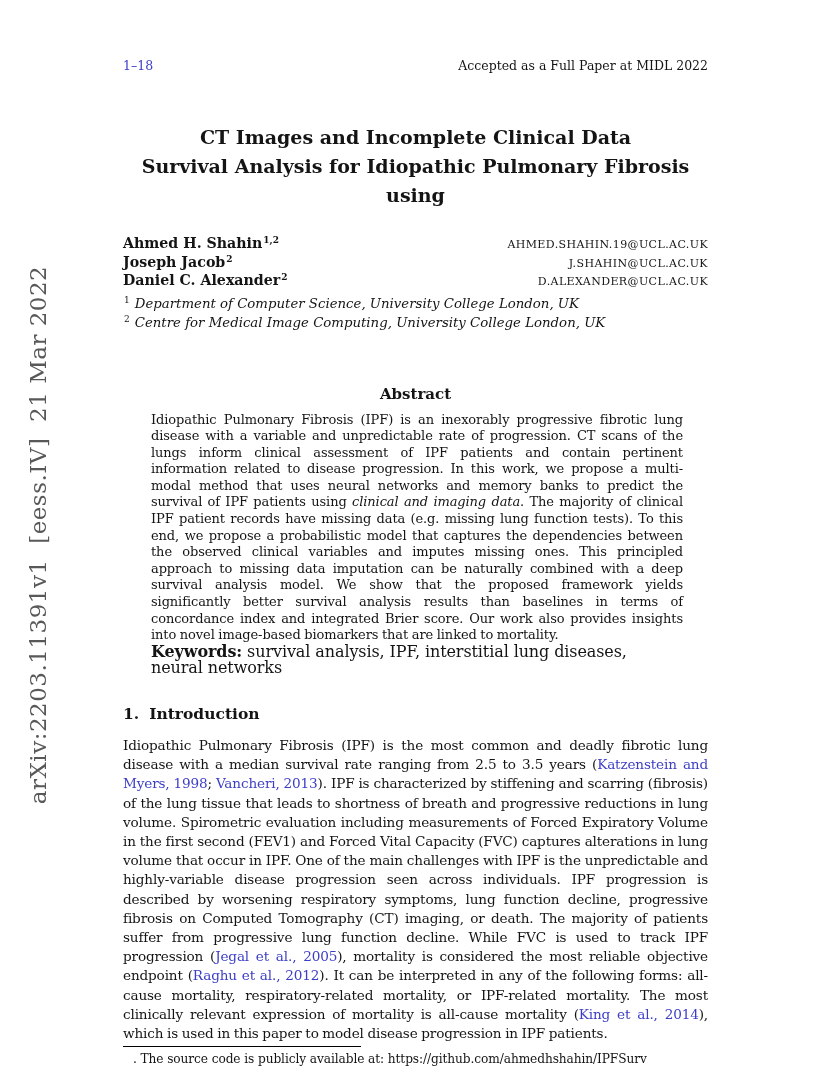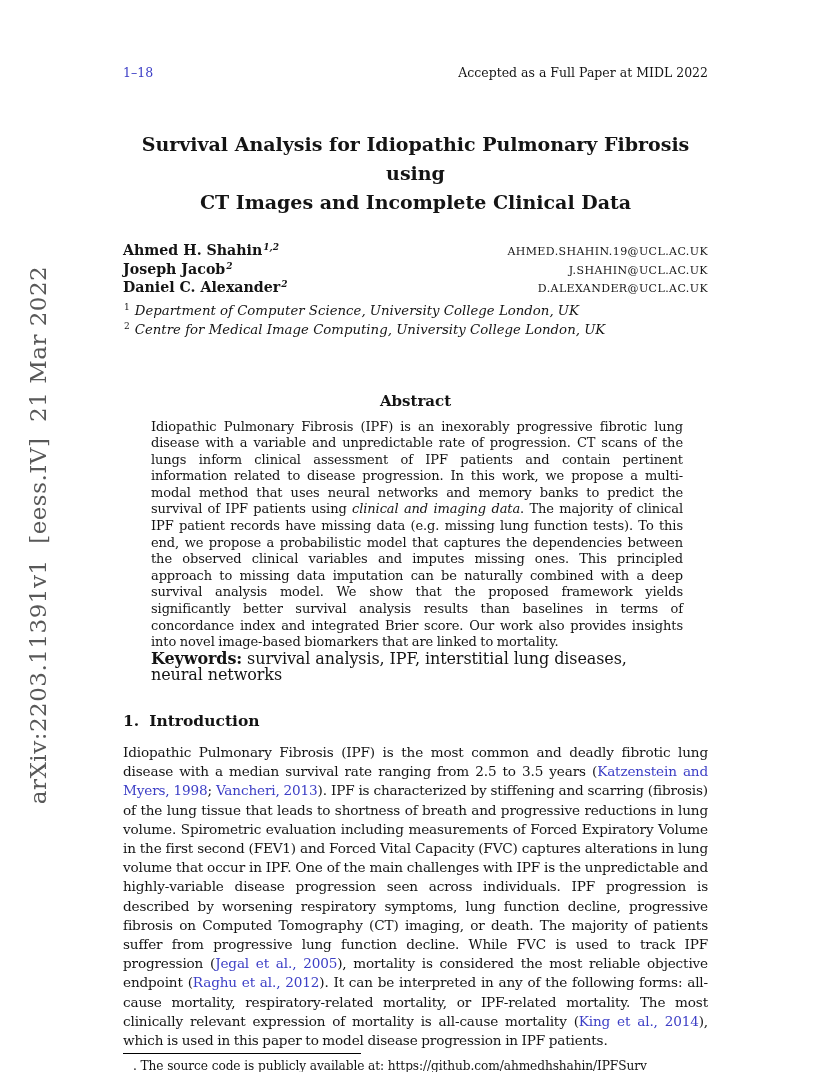--- a/index.html
+++ b/index.html
@@ -22,21 +22,21 @@
     top:535px;left:38px;
     transform:translate(-50%,-50%) rotate(-90deg);
     transform-origin:center;
     white-space:pre;
     font-size:23px;
     letter-spacing:.5px;
     color:var(--wm);
   }
   .content{
     position:absolute;
-    left:123px;top:15px;
+    left:123px;top:8px;
     width:585px;
   }
   .page-header{
     display:flex;
     justify-content:space-between;
     align-items:baseline;
     margin-top:50px;
     font-size:12.5px;
   }
   .page-range{color:var(--link);cursor:pointer;}
@@ -49,21 +49,21 @@
   }
   .authors{margin-top:25px;}
   .author-row{
     display:flex;
     justify-content:space-between;
     align-items:baseline;
     height:18.5px;
   }
   .author-name{font-weight:bold;font-size:14.2px;}
   .sup{font-size:9px;position:relative;top:-5px;margin-left:1px;font-weight:normal;}
-  .author-name .sup{font-weight:bold;font-style:italic;}
+  .author-name .sup{font-weight:bold;}
   .author-email{
     font-size:11px;
     letter-spacing:.4px;
   }
   .affiliations{margin-top:4px;}
   .affil-row{
     font-style:italic;
     font-size:13.3px;
     line-height:18px;
   }
@@ -125,22 +125,22 @@
   <div class="watermark">arXiv:2203.11391v1  [eess.IV]  21 Mar 2022</div>
 
   <div class="content">
 
     <div class="page-header">
       <span class="page-range">1–18</span>
       <span>Accepted as a Full Paper at MIDL 2022</span>
     </div>
 
     <div class="paper-title">
+      <div>CT Images and Incomplete Clinical Data</div>
       <div>Survival Analysis for Idiopathic Pulmonary Fibrosis using</div>
-      <div>CT Images and Incomplete Clinical Data</div>
     </div>
 
     <div class="authors">
       <div class="author-row">
         <span class="author-name"><span>Ahmed H. Shahin</span><span class="sup">1,2</span></span>
         <span class="author-email">AHMED.SHAHIN.19@UCL.AC.UK</span>
       </div>
       <div class="author-row">
         <span class="author-name"><span>Joseph Jacob</span><span class="sup">2</span></span>
         <span class="author-email">J.SHAHIN@UCL.AC.UK</span>

